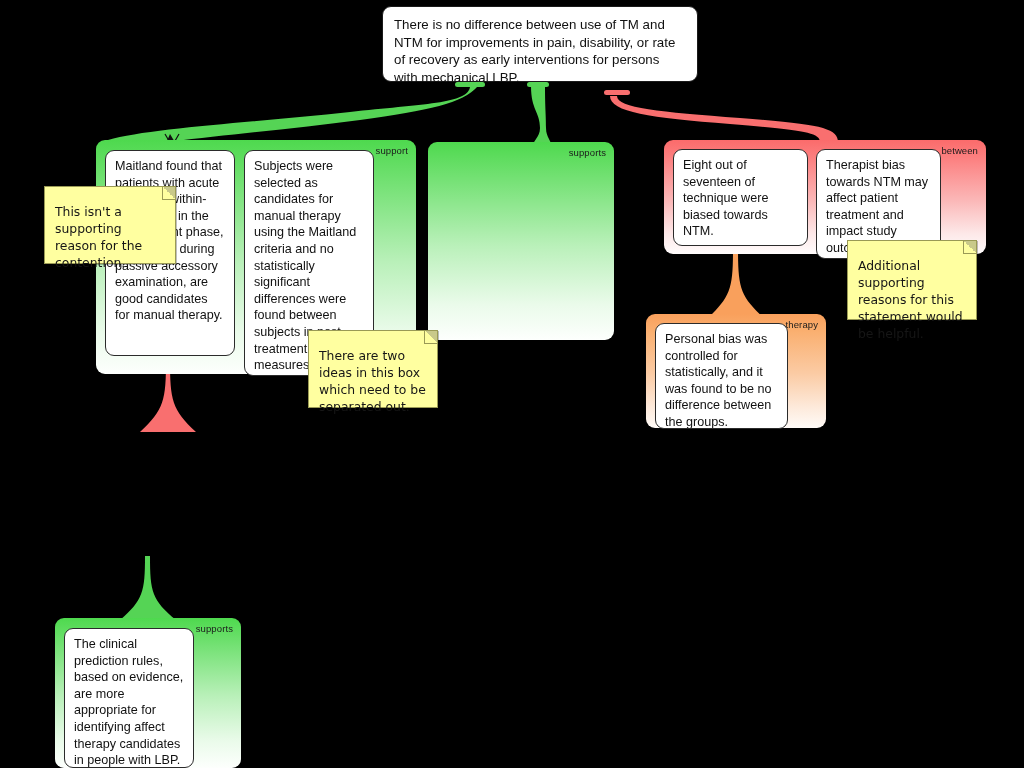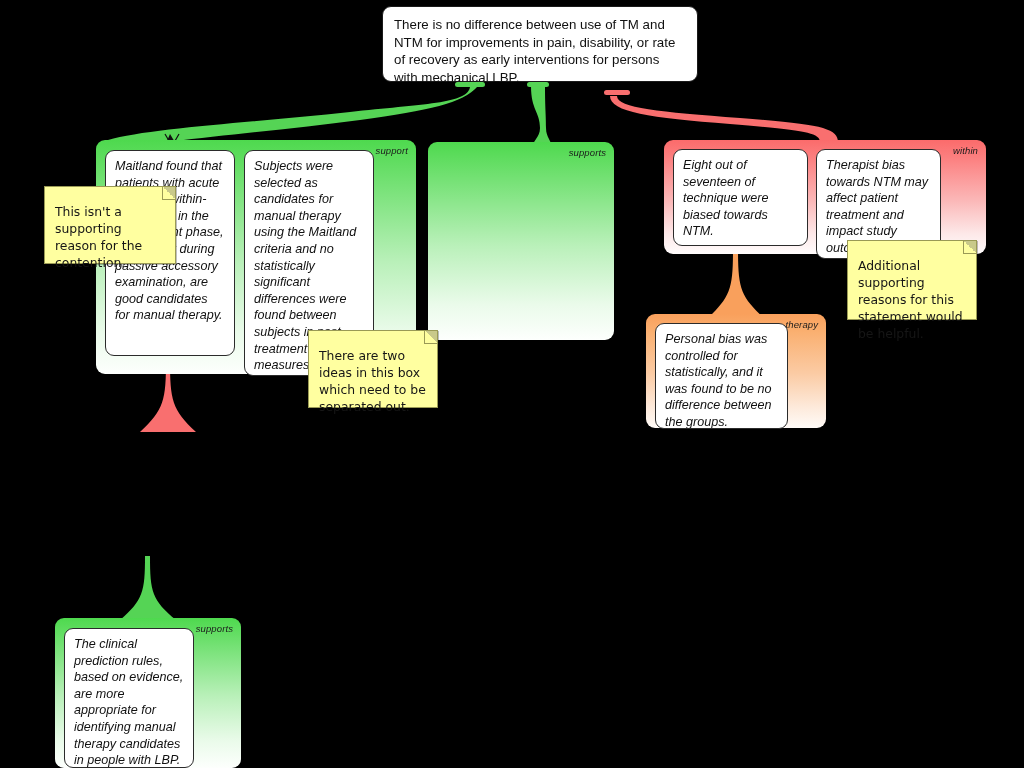--- a/index.html
+++ b/index.html
@@ -10,21 +10,21 @@
   svg.links{position:absolute;left:0;top:0;width:1024px;height:768px;overflow:visible;}
 
   
   .contention{
     position:absolute;background:#fff;border:1.6px solid #1a1a1a;border-radius:9px;
     box-sizing:border-box;padding:9px 11px;color:#111;font-size:13.3px;line-height:17.5px;
     z-index:40;
   }
 
   
-  .group{position:absolute;border-radius:9px;box-sizing:border-box;z-index:20;font-style:italic;}
+  .group{position:absolute;border-radius:9px;box-sizing:border-box;z-index:20;}
   .group.support{background:linear-gradient(to bottom,#4ed94e 0%,#6fe06f 16%,#b9f0b9 52%,#eafbea 82%,#fdfffd 100%);}
   .group.oppose{background:linear-gradient(to bottom,#fb6b6b 0%,#fc8080 16%,#fbb6b6 52%,#fde8e8 82%,#fffcfc 100%);}
   .group.rebut{background:linear-gradient(to bottom,#f9a05c 0%,#fab071 16%,#fbcba4 52%,#fdeadb 82%,#fffbf8 100%);}
   .group .badge{
     position:absolute;top:5px;right:8px;font-size:9.5px;color:#1b1b1b;
     letter-spacing:.1px;white-space:nowrap;
   }
   .card{
     position:absolute;background:#fff;border:1.4px solid #2b2b2b;border-radius:9px;
     box-sizing:border-box;padding:7px 9px;color:#111;font-size:12.6px;line-height:16.6px;
@@ -92,41 +92,41 @@
     <div class="card" style="left:148px;top:10px;width:130px;height:226px;">
       <span>Subjects were selected as candidates for manual therapy using the Maitland criteria and no statistically significant differences were found between subjects in post treatment outcome measures.</span>
     </div>
   </div>
 
   <div class="group support" style="left:428px;top:142px;width:186px;height:198px;">
     <span class="badge">supports</span>
   </div>
 
   <div class="group oppose" style="left:664px;top:140px;width:322px;height:114px;">
-    <span class="badge">within</span>
+    <span class="badge">between</span>
     <div class="card" style="left:9px;top:9px;width:135px;height:97px;">
       <span>Eight out of seventeen of technique were biased towards NTM.</span>
     </div>
     <div class="card" style="left:152px;top:9px;width:125px;height:110px;">
       <span>Therapist bias towards NTM may affect patient treatment and impact study outcomes.</span>
     </div>
   </div>
 
   <div class="group rebut" style="left:646px;top:314px;width:180px;height:114px;">
     <span class="badge">therapy</span>
     <div class="card" style="left:9px;top:9px;width:133px;height:106px;">
       <span>Personal bias was controlled for statistically, and it was found to be no difference between the groups.</span>
     </div>
   </div>
 
 
   <div class="group support" style="left:55px;top:618px;width:186px;height:150px;">
     <span class="badge">supports</span>
     <div class="card" style="left:9px;top:10px;width:130px;height:140px;">
-      <span>The clinical prediction rules, based on evidence, are more appropriate for identifying manual therapy candidates in people with LBP.</span>
+      <span>The clinical prediction rules, based on evidence, are more appropriate for identifying affect therapy candidates in people with LBP.</span>
     </div>
   </div>
 
   <div class="sticky" style="left:44px;top:186px;width:132px;height:78px;">
     <span class="fold"></span>
     <span>This isn't a supporting reason for the contention.</span>
   </div>
 
   <div class="sticky" style="left:308px;top:330px;width:130px;height:78px;">
     <span class="fold"></span>

